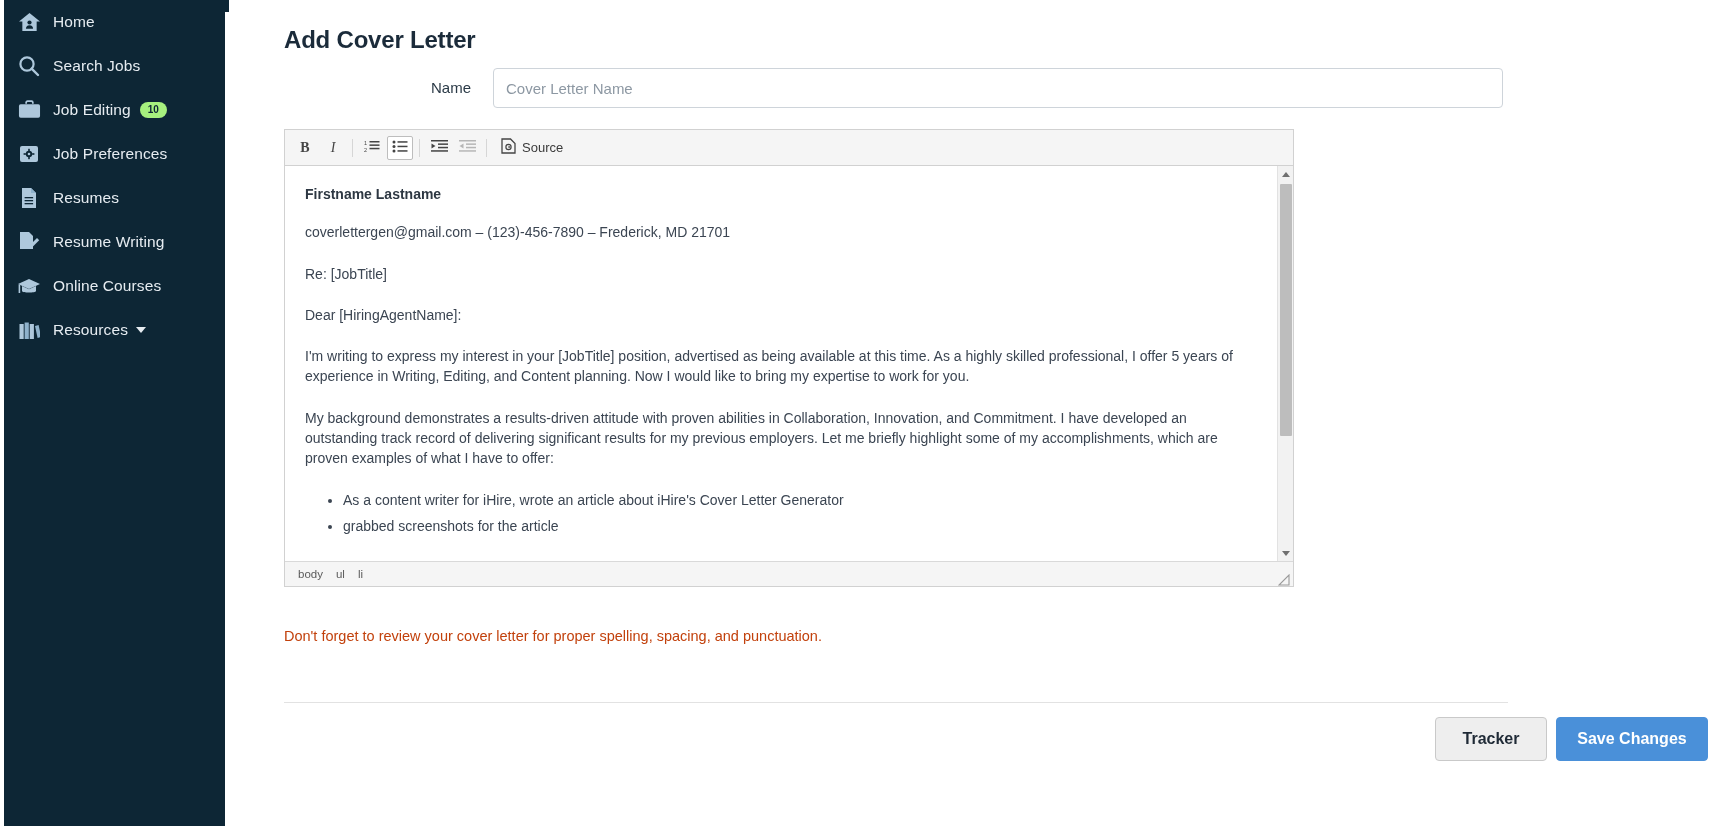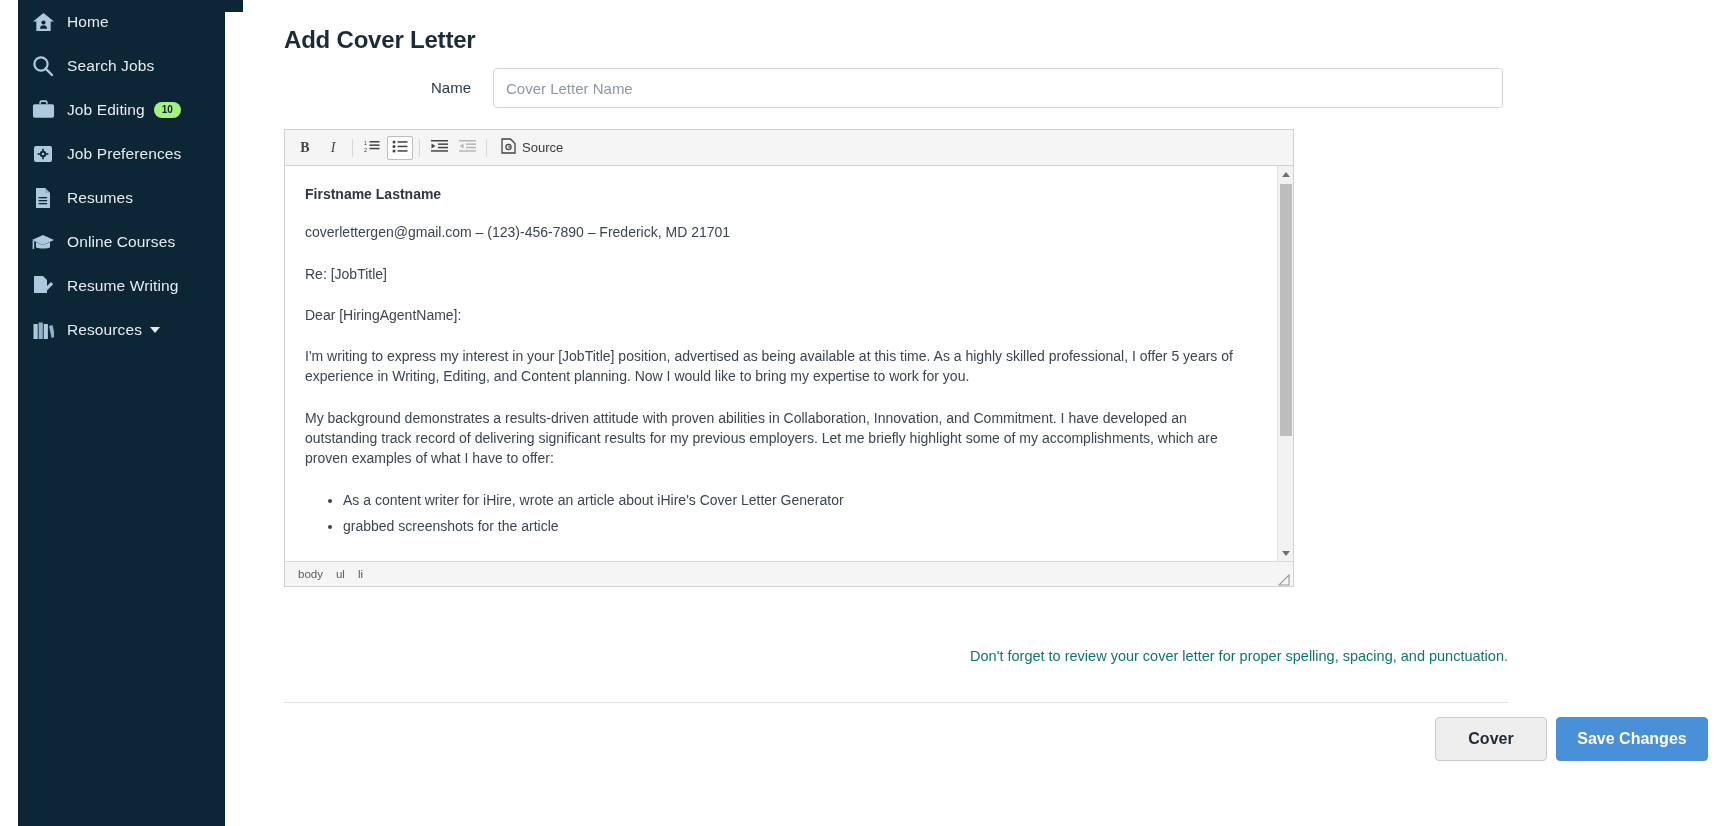--- a/index.html
+++ b/index.html
@@ -7,21 +7,21 @@
   body {
     width:1736px; height:826px;
     font-family:"Liberation Sans", sans-serif;
     background:#ffffff;
     overflow:hidden;
     position:relative;
   }
 
   
   #sidebar{
-    position:absolute; left:18px; top:0;
+    position:absolute; left:4px; top:0;
     width:225px; height:826px;
     background:#0d2635;
   }
   .nav-item{
     display:flex; align-items:center;
     height:44px; padding-left:10px;
     cursor:pointer; user-select:none;
   }
   .nav-ico{
     width:30px; min-width:30px; height:26px;
@@ -169,23 +169,23 @@
   .path-el{
     font-size:11.5px; color:#5b5b5b;
     margin-right:13px; cursor:pointer;text-align:center;
   }
   .resize{
     position:absolute; right:3px; bottom:2px;
     width:12px; height:12px;
   }
 
   #note{
-    position:absolute; left:59px; top:636px;
-    width:1224px; text-align:right;
-    font-size:14.5px; color:#0f766e; cursor:pointer;
+    position:absolute; left:59px; top:616px;
+    width:1224px; text-align:left;
+    font-size:14.5px; color:#c2410c; cursor:pointer;
   }
 
   #divider{
     position:absolute; left:59px; top:690px;
     width:1224px; height:1px; background:#e2e2e2;
   }
 
   #actions{
     position:absolute; right:28px; top:705px;
     display:flex; align-items:center;
@@ -268,37 +268,37 @@
         <rect x="4.6" y="10" width="8.5" height="1.3" fill="#0d2635"></rect>
         <rect x="4.6" y="13" width="8.5" height="1.3" fill="#0d2635"></rect>
         <rect x="4.6" y="16" width="8.5" height="1.3" fill="#0d2635"></rect>
       </svg>
     </span>
     <span class="nav-label">Resumes</span>
   </div>
 
   <div class="nav-item">
     <span class="nav-ico">
+      <svg width="22" height="22" viewBox="0 0 22 22">
+        <path d="M2 1 h9 l4 4 v13 h-13 Z" fill="#aec8dc"></path>
+        <path d="M12.5 13.5 l6.5 -6.5 l2.2 2.2 l-6.5 6.5 l-2.9 .8 Z" fill="#aec8dc"></path>
+      </svg>
+    </span>
+    <span class="nav-label">Resume Writing</span>
+  </div>
+
+  <div class="nav-item">
+    <span class="nav-ico">
       <svg width="24" height="19" viewBox="0 0 24 19">
         <path d="M12 2 L23 7 L12 12 L1 7 Z" fill="#aec8dc"></path>
         <path d="M5 9 v5 c0 2 14 2 14 0 v-5 l-7 3.2 Z" fill="#aec8dc"></path>
         <line x1="2.4" y1="7.6" x2="2.4" y2="16" stroke="#aec8dc" stroke-width="1.6"></line>
       </svg>
     </span>
     <span class="nav-label">Online Courses</span>
-  </div>
-
-  <div class="nav-item">
-    <span class="nav-ico">
-      <svg width="22" height="22" viewBox="0 0 22 22">
-        <path d="M2 1 h9 l4 4 v13 h-13 Z" fill="#aec8dc"></path>
-        <path d="M12.5 13.5 l6.5 -6.5 l2.2 2.2 l-6.5 6.5 l-2.9 .8 Z" fill="#aec8dc"></path>
-      </svg>
-    </span>
-    <span class="nav-label">Resume Writing</span>
   </div>
 
   <div class="nav-item">
     <span class="nav-ico">
       <svg width="22" height="21" viewBox="0 0 22 21">
         <rect x="1.5" y="4" width="4.2" height="15" fill="#aec8dc"></rect>
         <rect x="6.6" y="2.5" width="4.2" height="16.5" fill="#8fb2cc"></rect>
         <rect x="11.7" y="4" width="4.2" height="15" fill="#aec8dc"></rect>
         <path d="M17 6 l3.6 -1 l2.6 12 l-3.6 1 Z" fill="#8fb2cc"></path>
       </svg>
@@ -434,17 +434,17 @@
       </div>
 
     </div>
   </div>
 
   <div id="note">Don't forget to review your cover letter for proper spelling, spacing, and punctuation.</div>
 
   <div id="divider"></div>
 
   <div id="actions">
-    <button class="btn" id="btn-cancel">Cover</button>
+    <button class="btn" id="btn-cancel">Tracker</button>
     <button class="btn" id="btn-save">Save Changes</button>
   </div>
 
 </div>
 
 </body></html>

